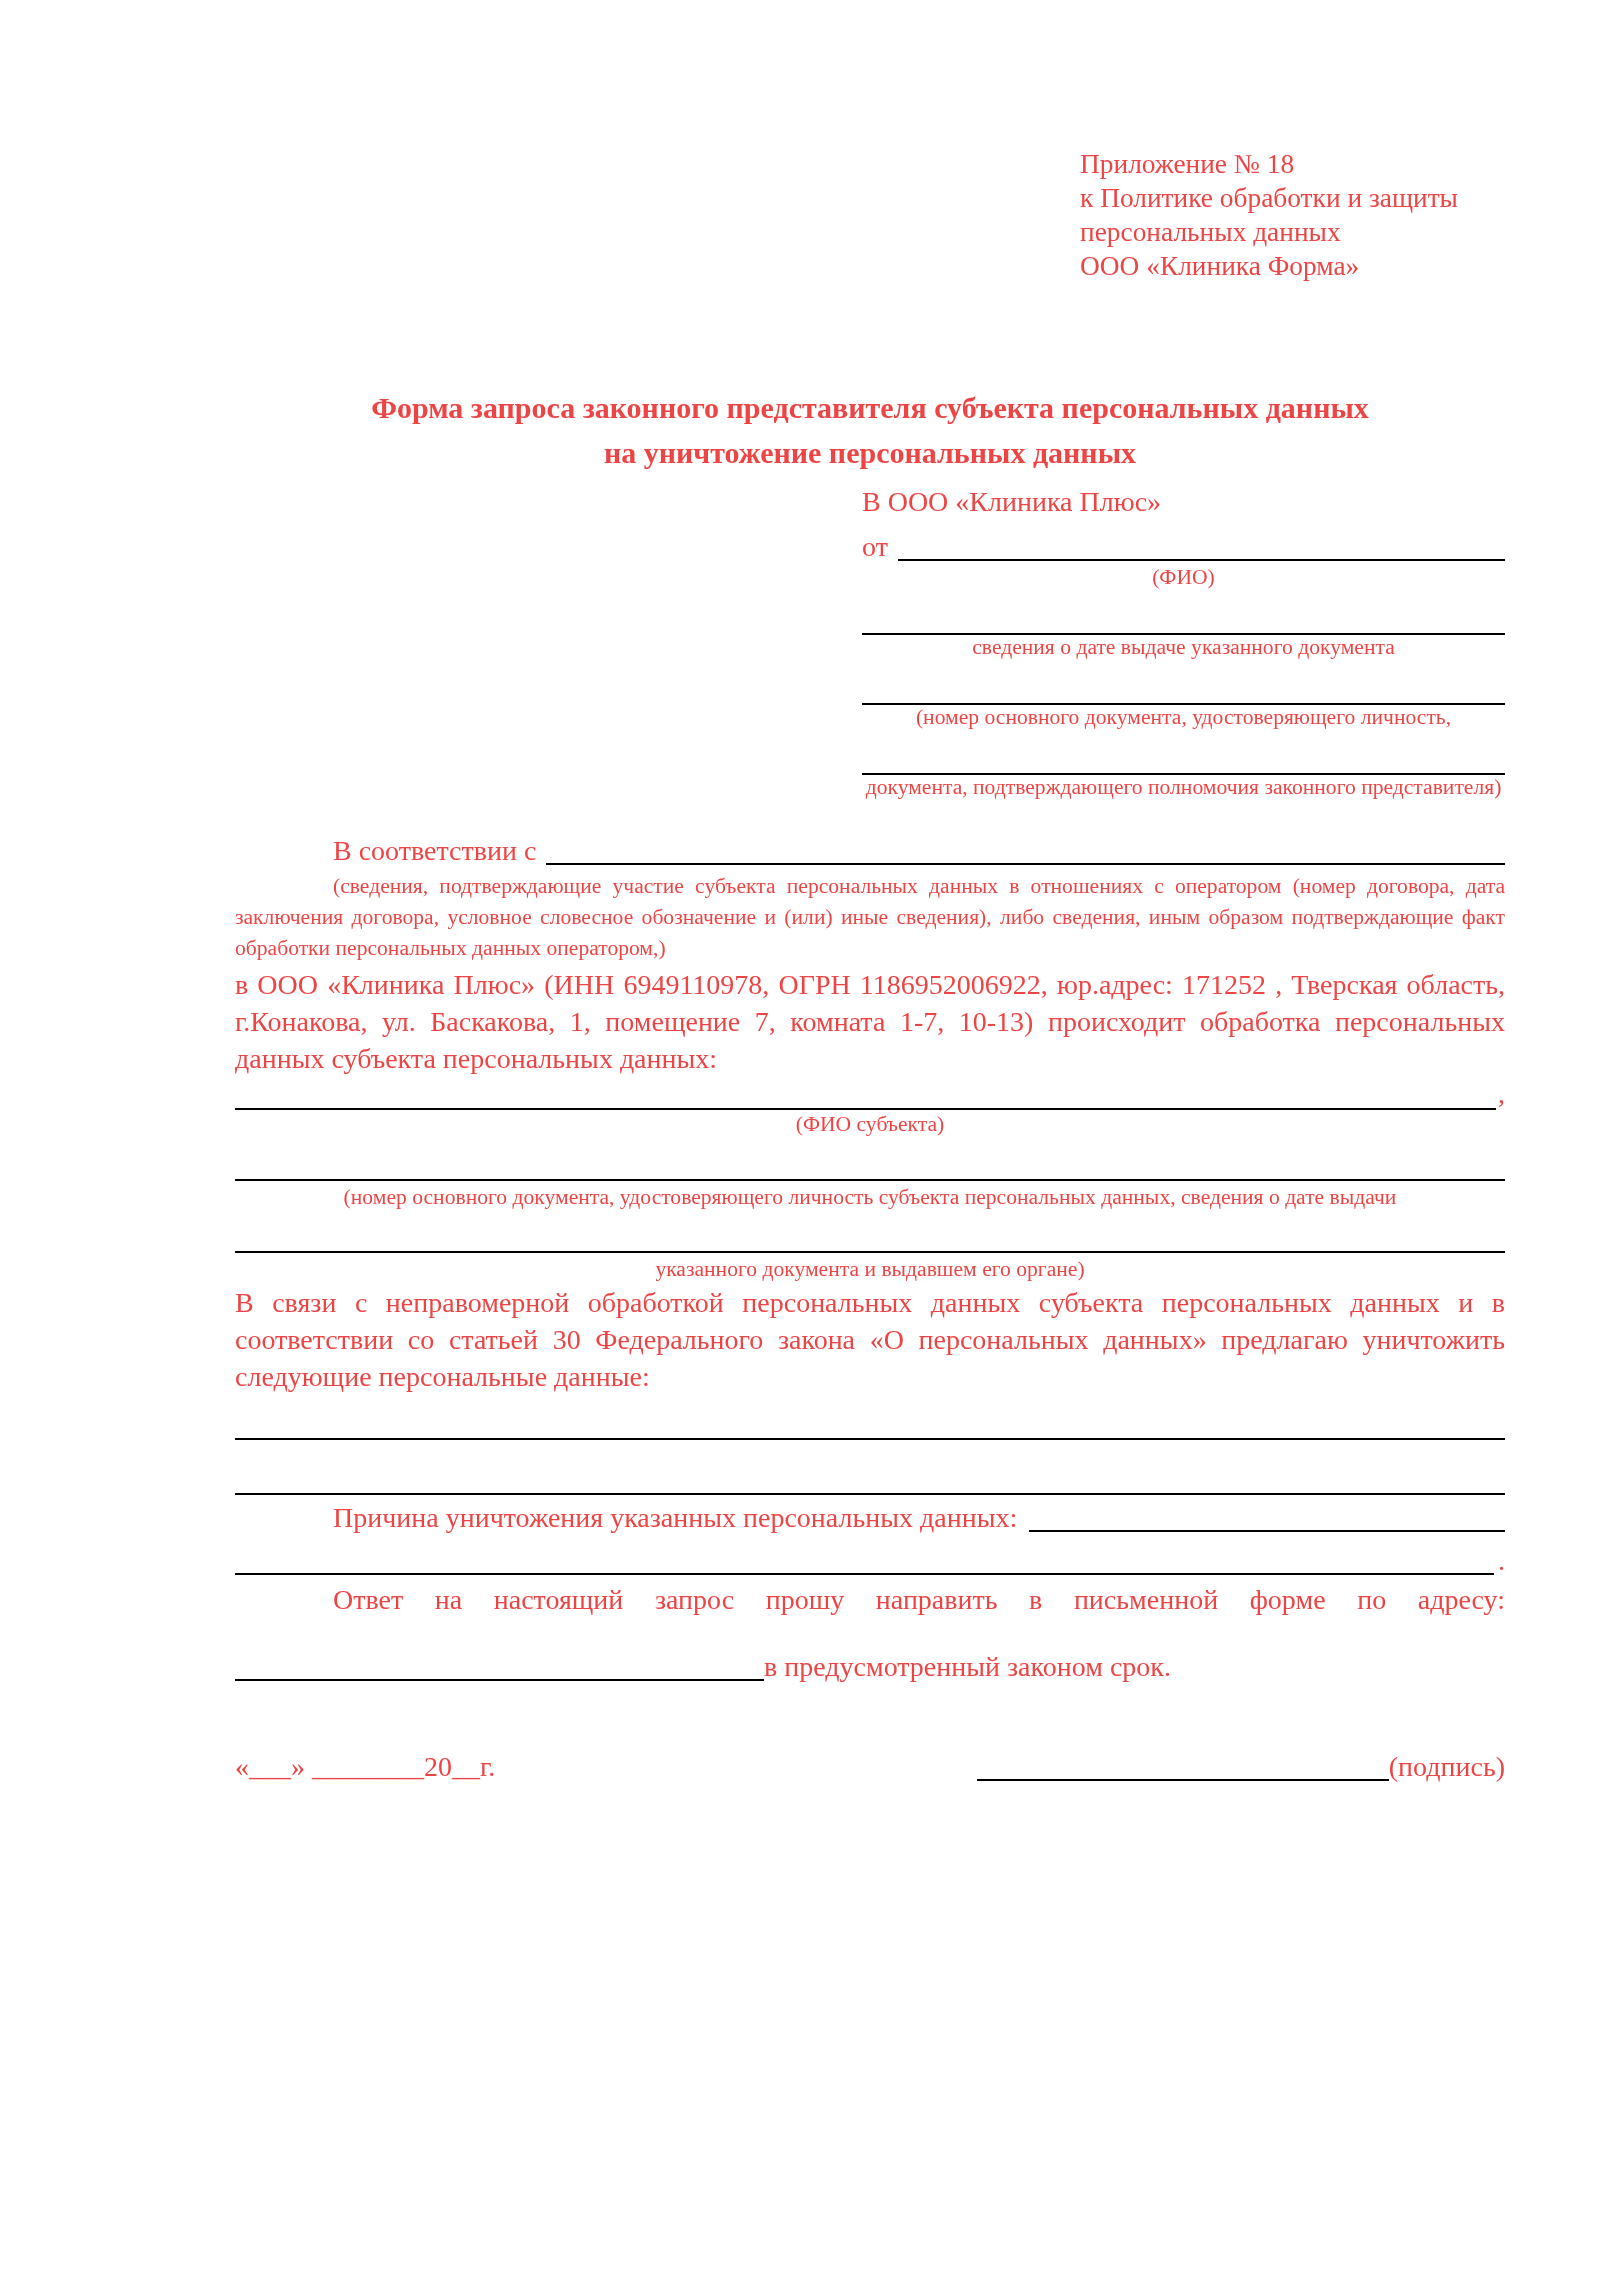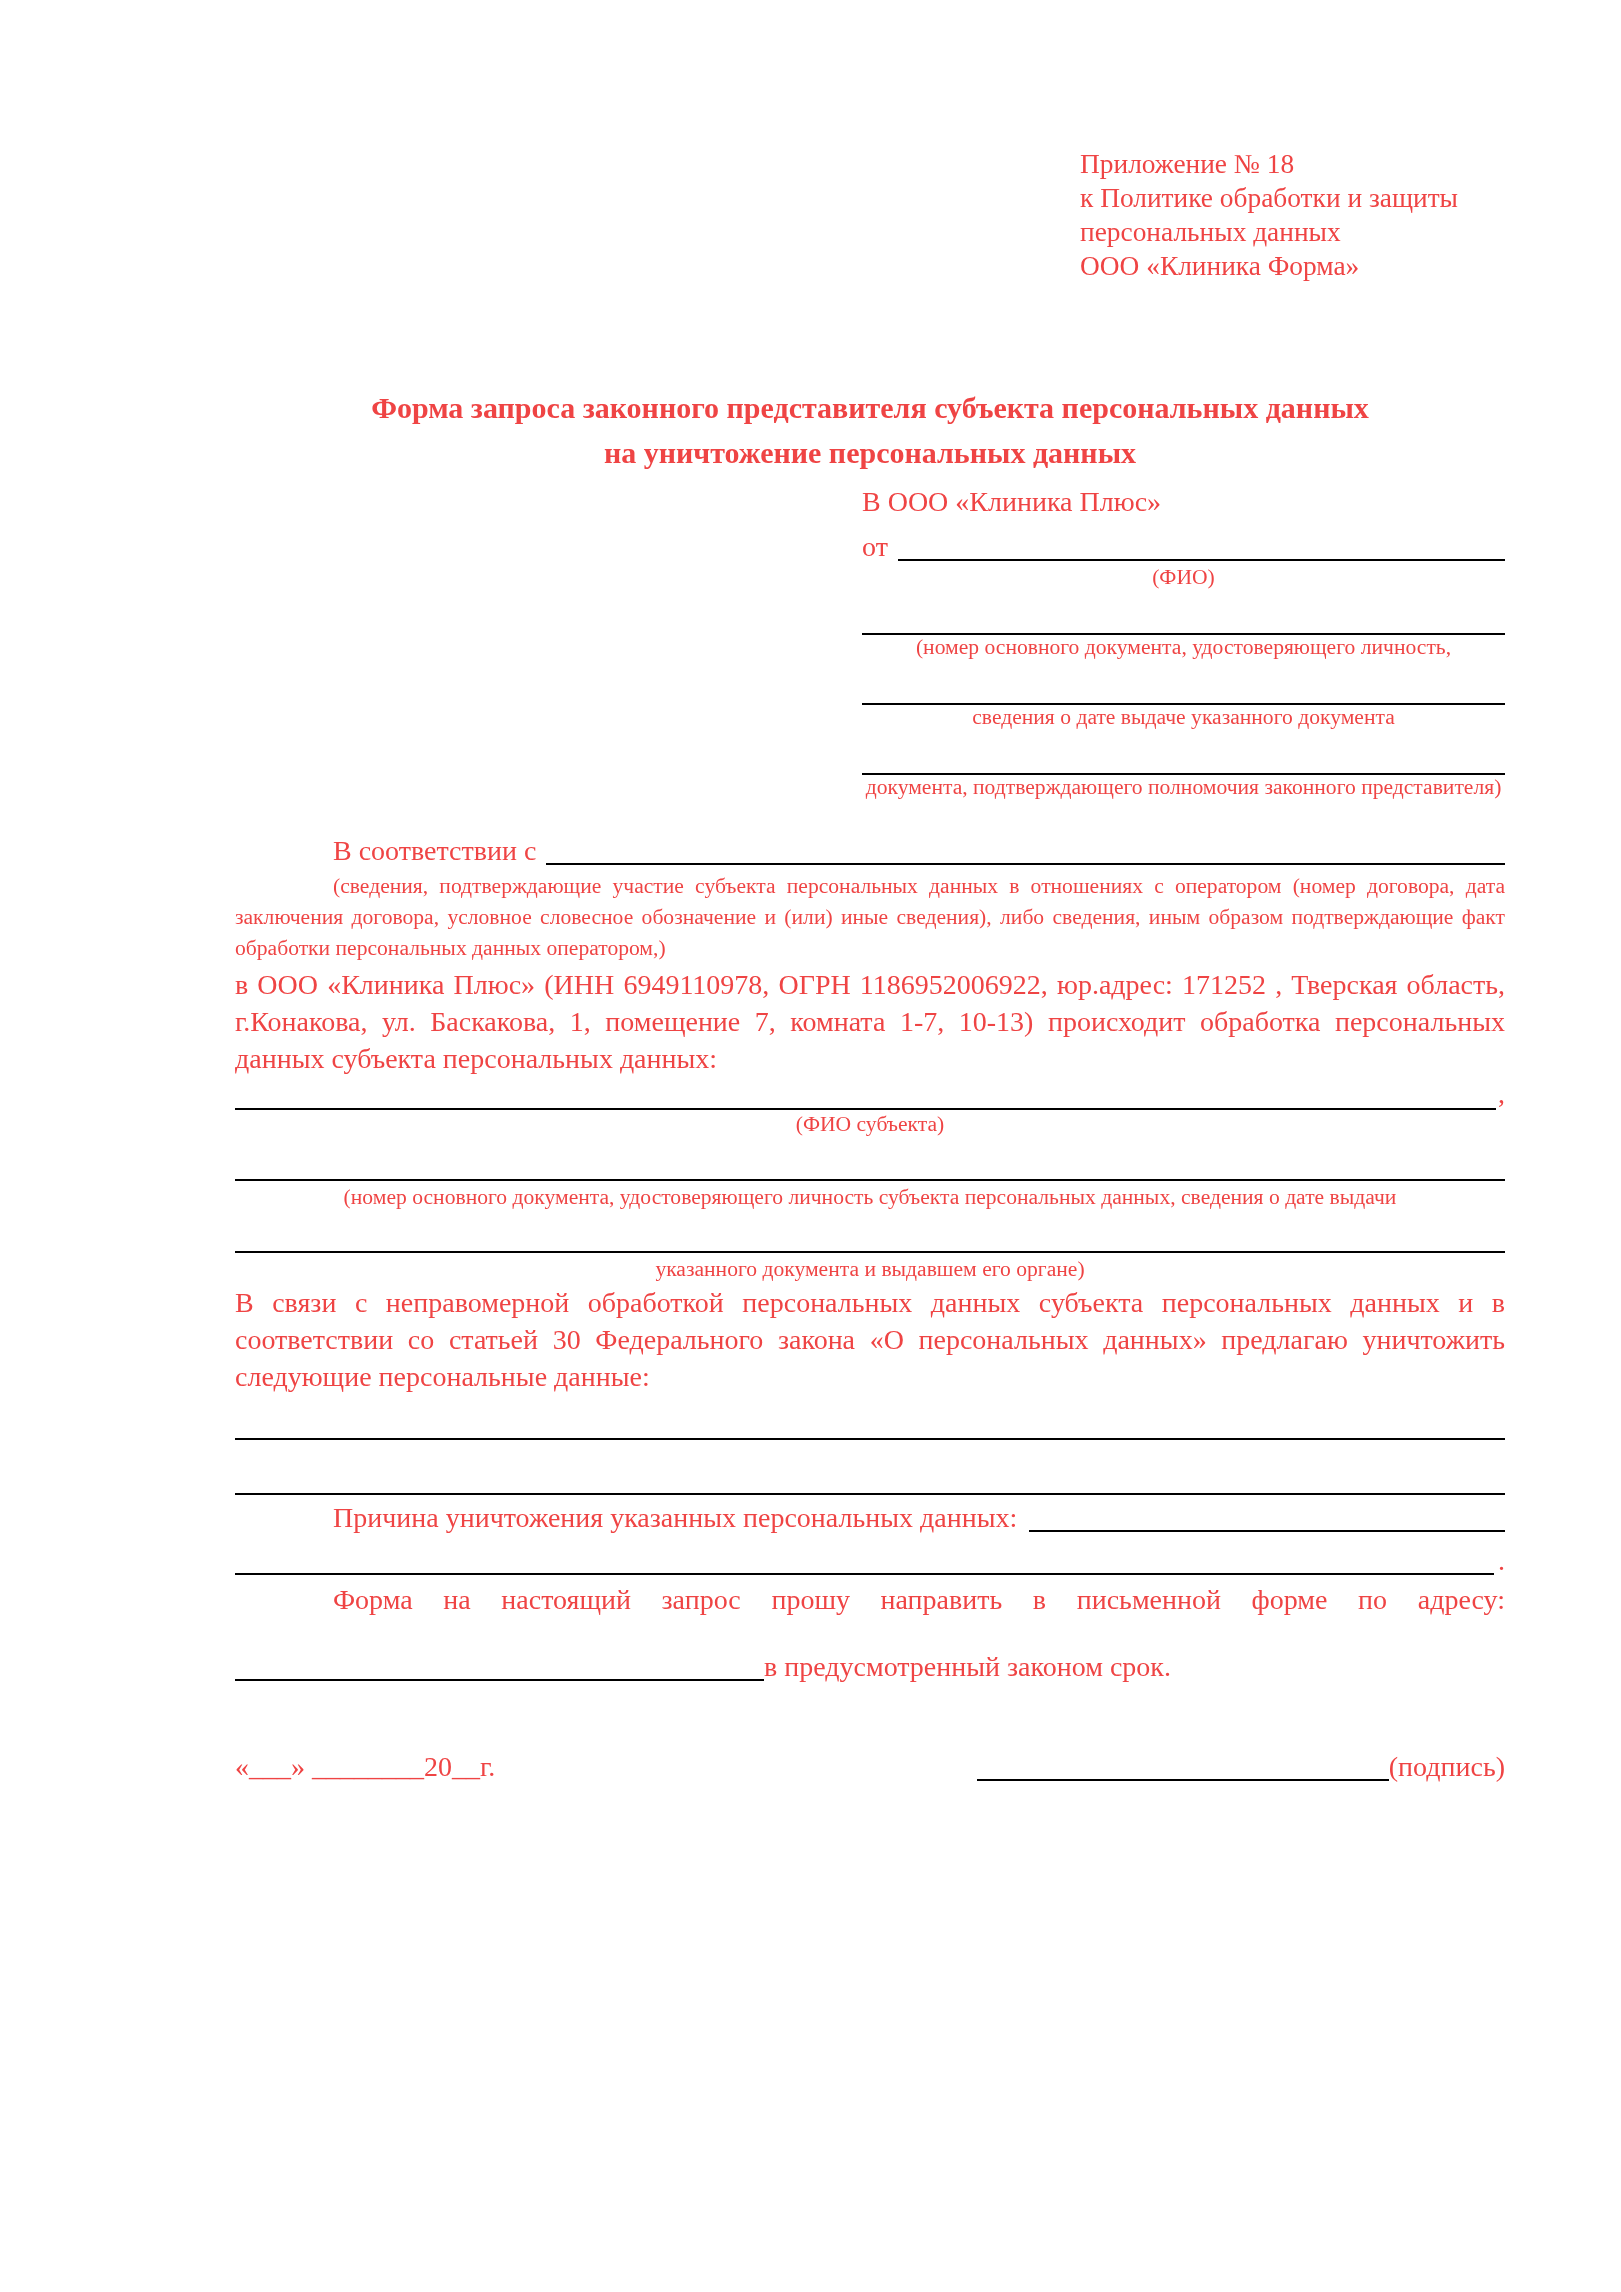--- a/index.html
+++ b/index.html
@@ -91,25 +91,25 @@
   <div class="addressee">
     <div class="addr-org">В ООО «Клиника Плюс»</div>
     <div class="from-row">
       <span class="from-label">от</span>
       <span class="fill"></span>
     </div>
     <div class="addr-caption">(ФИО)</div>
 
     <div class="addr-field">
       <div class="u"></div>
-      <div class="addr-caption">(номер основного документа, удостоверяющего личность,</div>
+      <div class="addr-caption">сведения о дате выдаче указанного документа</div>
     </div>
     <div class="addr-field">
       <div class="u"></div>
-      <div class="addr-caption">сведения о дате выдаче указанного документа</div>
+      <div class="addr-caption">(номер основного документа, удостоверяющего личность,</div>
     </div>
     <div class="addr-field">
       <div class="u"></div>
       <div class="addr-caption">документа, подтверждающего полномочия законного представителя)</div>
     </div>
   </div>
 
   <div class="accordance">
     <span class="lead">В соответствии с</span>
     <span class="fill"></span>
@@ -142,21 +142,21 @@
   <div class="reason-row">
     <span class="lead">Причина уничтожения указанных персональных данных:</span>
     <span class="fill"></span>
   </div>
 
   <div class="period-row">
     <span class="fill"></span>
     <span class="trail">.</span>
   </div>
 
-  <p class="answer-line1">Форма на настоящий запрос прошу направить в письменной форме по адресу:</p>
+  <p class="answer-line1">Ответ на настоящий запрос прошу направить в письменной форме по адресу:</p>
   <div class="answer-line2">
     <span class="fill"></span>
     <span class="trail">в предусмотренный законом срок.</span>
   </div>
 
   <div class="sign-row">
     <div class="sign-date">«___» ________20__г.</div>
     <div class="sig-group">
       <span class="sig-line"></span>
       <span class="sig-caption">(подпись)</span>

